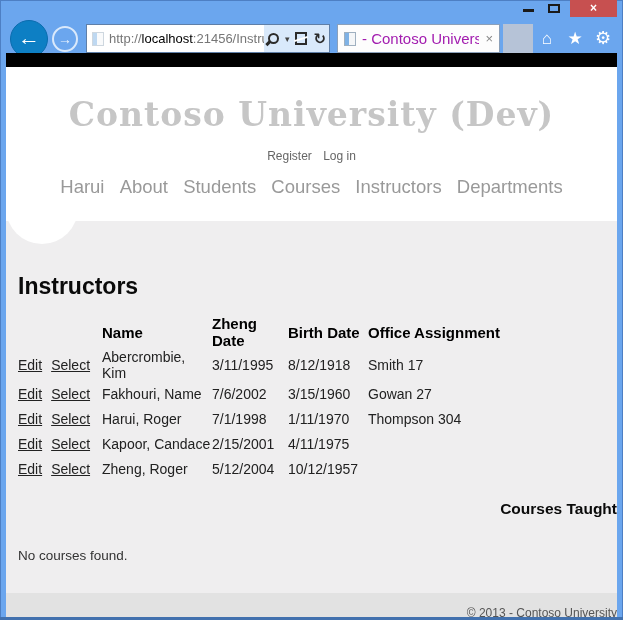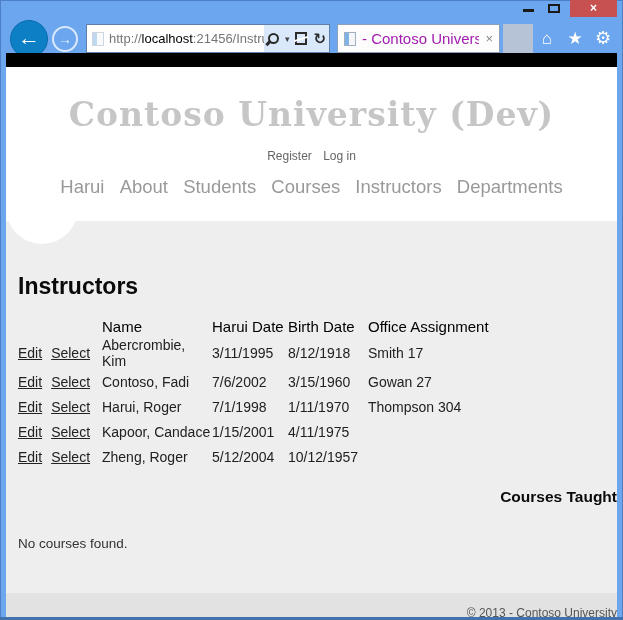--- a/index.html
+++ b/index.html
@@ -88,21 +88,21 @@
   .mainnav { margin-top:13px; font-size:18.5px; color:#999; }
   .mainnav a { color:#999; text-decoration:none; margin:0 5px; }
 
   .site-body { position:relative; height:372px; background:#efeeef; overflow:hidden; padding-left:12px; }
   .circle-decor { position:absolute; left:0; top:-49px; width:72px; height:72px; border-radius:50%; background:#fff; }
 
   .page-heading { padding-top:52px; font-size:23px; font-weight:bold; color:#0a0a0a; position:relative; }
 
   table.instructors { border-collapse:collapse; margin-top:15px; position:relative; }
   table.instructors th {
-    text-align:left; font-size:15px; color:#000; font-weight:normal;
+    text-align:left; font-size:15px; color:#000; font-weight:bold;
     height:22px; vertical-align:middle; padding:0;
   }
   table.instructors td { height:25px; vertical-align:middle; font-size:14px; color:#212121; padding:0; }
   .col-actions { width:84px; }
   .col-name { width:110px; }
   .col-hire { width:76px; }
   .col-birth { width:80px; }
   .col-office { width:180px; }
   td.actions a { color:#222; text-decoration:underline; font-size:14px; }
   td.actions a:first-child { margin-right:9px; }
@@ -184,49 +184,49 @@
     <div class="site-body">
       <div class="circle-decor"></div>
 
       <h2 class="page-heading">Instructors</h2>
 
       <table class="instructors">
         <tbody>
             <tr>
           <th class="col-actions"></th>
           <th class="col-name">Name</th>
-          <th class="col-hire">Harui Date</th>
+          <th class="col-hire">Zheng Date</th>
           <th class="col-birth">Birth Date</th>
           <th class="col-office">Office Assignment</th>
         </tr>
         <tr>
           <td class="actions"><a href="#">Edit</a><a href="#">Select</a></td>
           <td>Abercrombie, Kim</td>
           <td>3/11/1995</td>
           <td>8/12/1918</td>
           <td>Smith 17</td>
         </tr>
         <tr>
           <td class="actions"><a href="#">Edit</a><a href="#">Select</a></td>
-          <td>Contoso, Fadi</td>
+          <td>Fakhouri, Name</td>
           <td>7/6/2002</td>
           <td>3/15/1960</td>
           <td>Gowan 27</td>
         </tr>
         <tr>
           <td class="actions"><a href="#">Edit</a><a href="#">Select</a></td>
           <td>Harui, Roger</td>
           <td>7/1/1998</td>
           <td>1/11/1970</td>
           <td>Thompson 304</td>
         </tr>
         <tr>
           <td class="actions"><a href="#">Edit</a><a href="#">Select</a></td>
           <td>Kapoor, Candace</td>
-          <td>1/15/2001</td>
+          <td>2/15/2001</td>
           <td>4/11/1975</td>
           <td></td>
         </tr>
         <tr>
           <td class="actions"><a href="#">Edit</a><a href="#">Select</a></td>
           <td>Zheng, Roger</td>
           <td>5/12/2004</td>
           <td>10/12/1957</td>
           <td></td>
         </tr>

